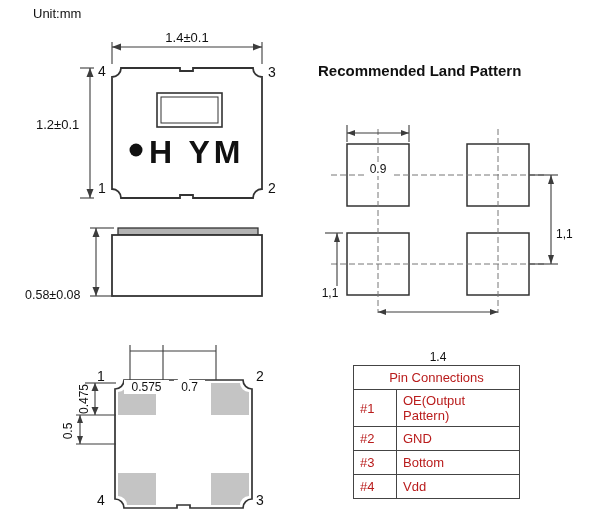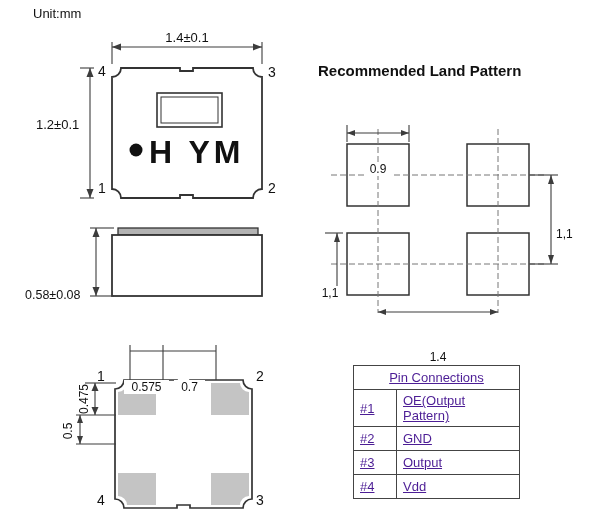--- a/index.html
+++ b/index.html
@@ -7,21 +7,21 @@
           font-family:"Liberation Sans",sans-serif;color:#111;}
   .abs{position:absolute;}
   .lbl{position:absolute;font-size:13px;white-space:nowrap;color:#111;}
   .dimlbl{font-size:12px;margin-top:36px;}
   .onLine{background:#fff;text-align:center;}
   .pin{font-size:14px;width:14px;text-align:center;}
   .rot{transform:rotate(-90deg);text-align:center;font-size:12px;}
   .title-bold{font-weight:bold;font-size:15px;}
   .bv-title{font-weight:bold;font-size:14.5px;}
   .marking{font-size:32px;font-weight:700;letter-spacing:4px;}
-  table.pins{width:100%;border-collapse:collapse;font-size:13px;color:#4c1d95;text-decoration:underline;}
+  table.pins{width:100%;border-collapse:collapse;font-size:13px;color:#b91c1c;}
   table.pins td{border:1.2px solid #444;padding:3px 6px;height:17px;}
   table.pins td.th{text-align:center;}
   table.pins td.c1{width:30px;}
 </style>
 </head>
 <body>
 
 <div class="canvas">
 
   <div class="lbl" style="left:33px;top:6px;font-size:13px">Unit:mm</div>
@@ -155,21 +155,21 @@
       <tr>
         <td class="c1">#1</td>
         <td>OE(Output Pattern)</td>
       </tr>
       <tr>
         <td class="c1">#2</td>
         <td>GND</td>
       </tr>
       <tr>
         <td class="c1">#3</td>
-        <td>Output</td>
+        <td>Bottom</td>
       </tr>
       <tr>
         <td class="c1">#4</td>
         <td>Vdd</td>
       </tr>
     </tbody>
       </table>
   </div>
 
 </div>

